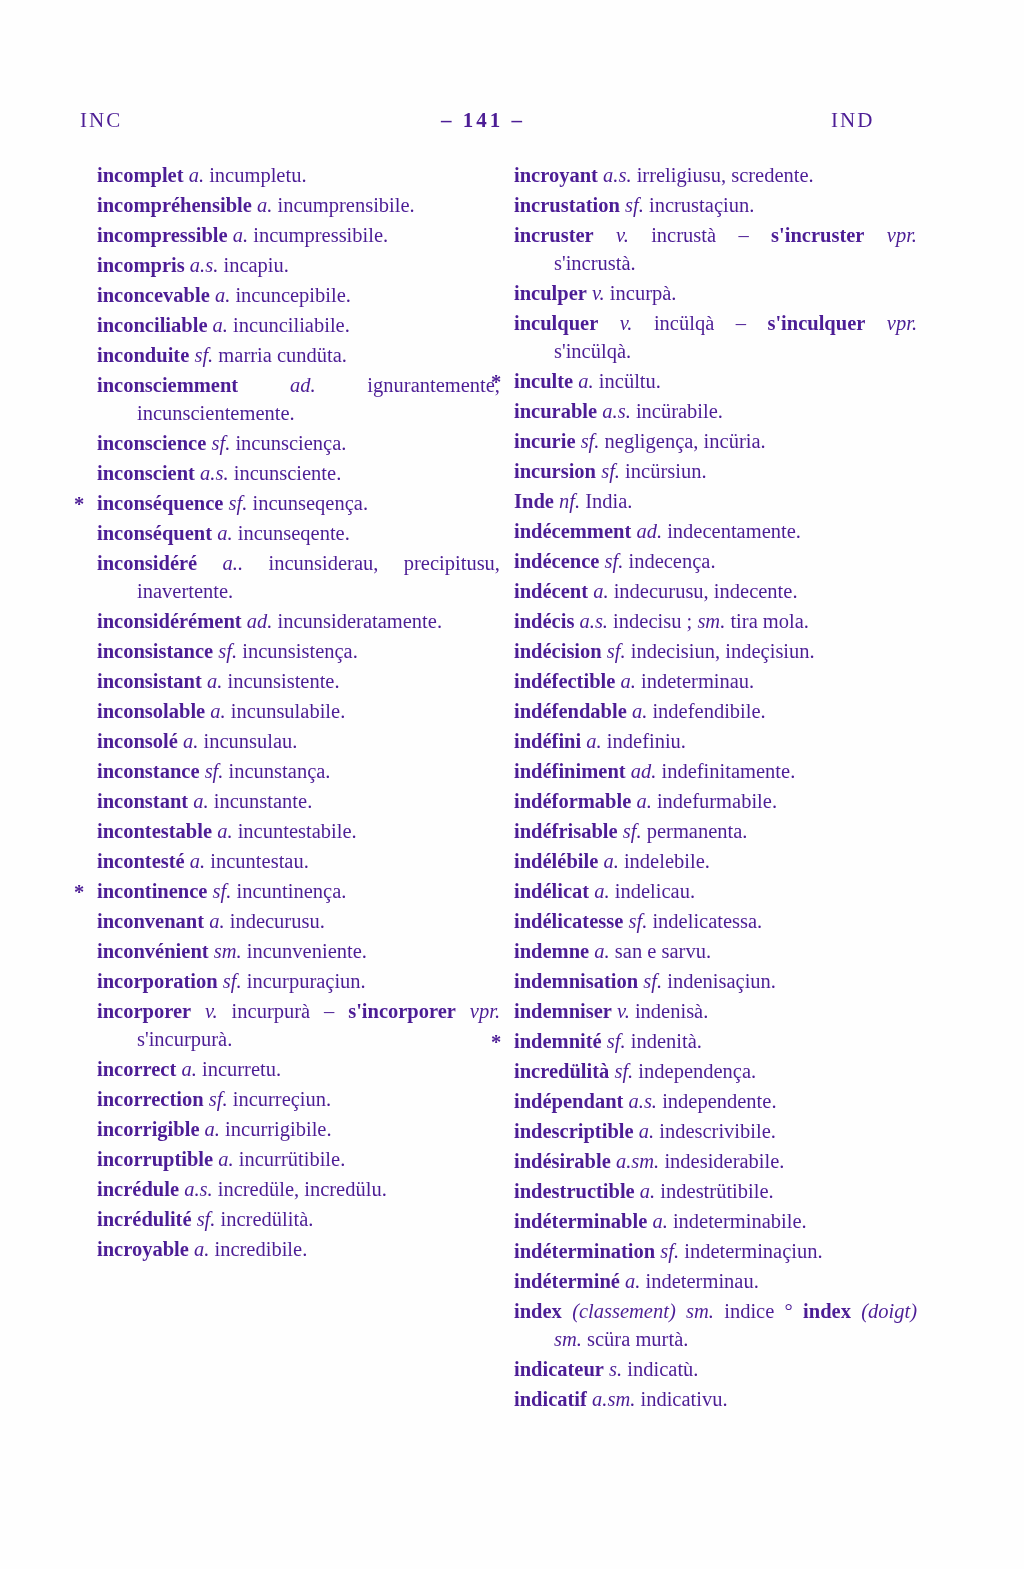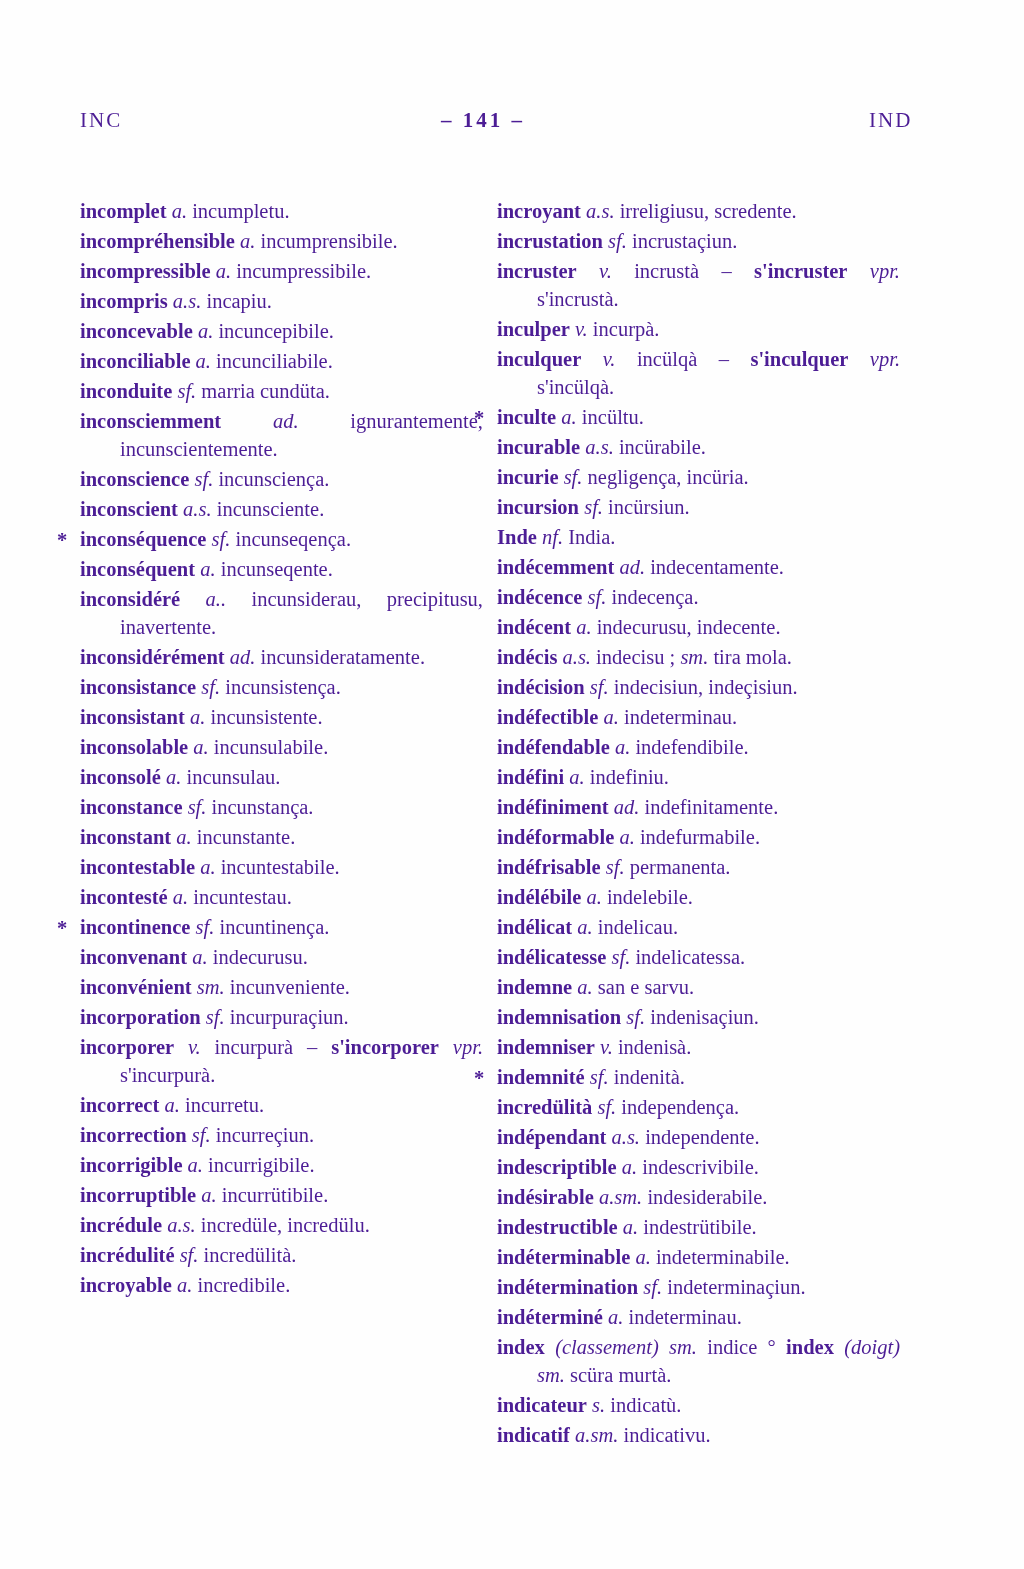--- a/index.html
+++ b/index.html
@@ -8,29 +8,28 @@
     width: 1024px;
     height: 1569px;
     background: #fefefe;
     font-family: "Liberation Serif", serif;
     color: #4c1d95;
     overflow: hidden;
   }
   .running-header { position: absolute; top: 108px; left: 0; width: 100%; height: 30px; font-size: 21px; }
   .hdr-left  { position: absolute; left: 80px;  top: 0; letter-spacing: 2px; }
   .hdr-center{ position: absolute; left: 483px; top: 0; transform: translateX(-50%); letter-spacing: 3px; white-space: nowrap; font-weight: bold; }
-  .hdr-right { position: absolute; left: 869px; top: 0; letter-spacing: 2px; }
+  .hdr-right { position: absolute; left: 831px; top: 0; letter-spacing: 2px; }
   .columns {
     position: absolute;
-    left: 80px;
+    left: 97px;
     top: 161px;
     width: 820px;
     display: flex;
     gap: 14px;
-    margin-top: 36px;
   }
   .col { width: 403px; }
   .entry {
     position: relative;
     font-size: 20.5px;
     line-height: 28px;
     margin-bottom: 2px;
     text-align: justify;
     padding-left: 40px;
     text-indent: -40px;

